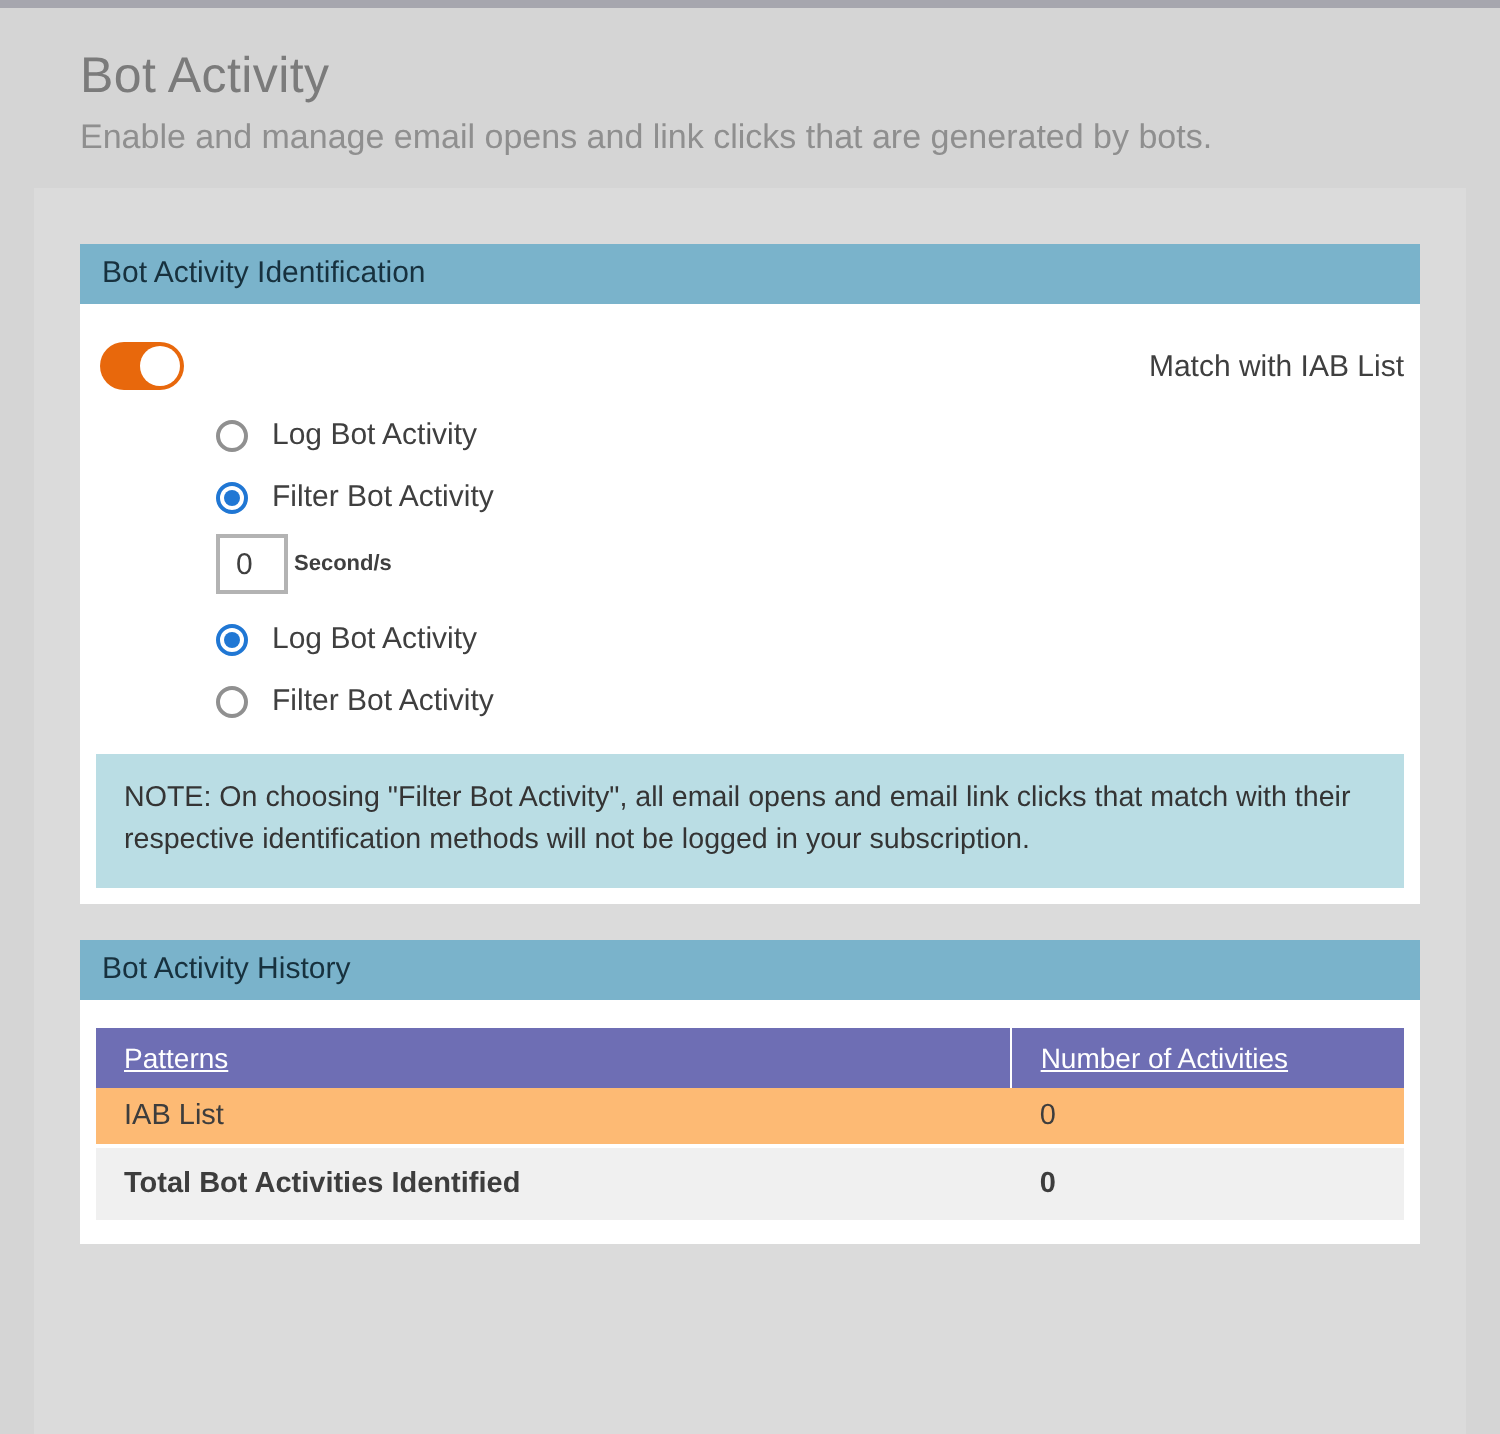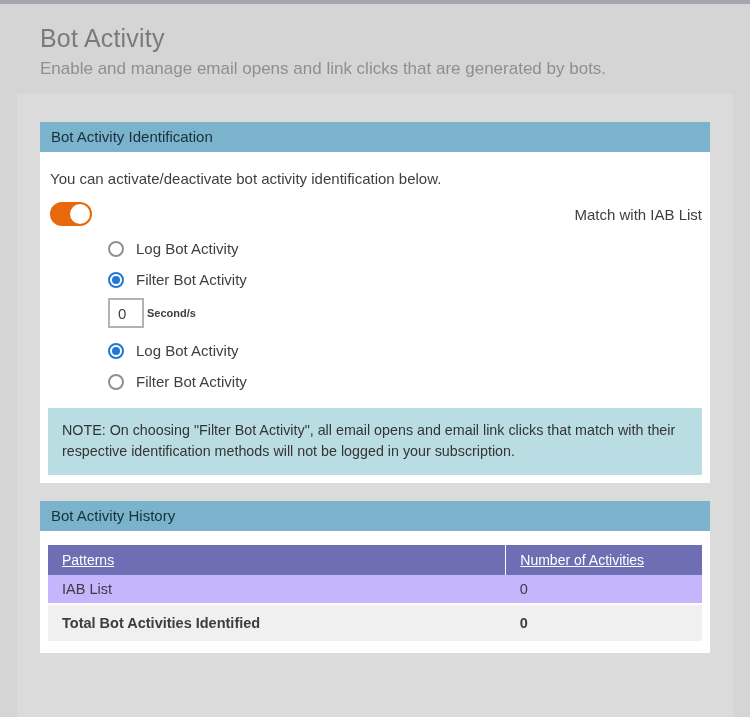--- a/index.html
+++ b/index.html
@@ -76,41 +76,40 @@
   table.history-table { width:100%; border-collapse:collapse; }
   .history-table th {
     background:#6e6eb4; color:#ffffff; font-weight:normal;
     font-size:14px; text-align:left; height:30px; padding:0 0 0 14px;text-decoration:underline;
   }
   .history-table th + th { border-left:1px solid #ffffff; width:30%; }
   .history-table td {
     font-size:14.5px; color:#3d3d3d; height:29px; padding:0 0 0 14px;
     border-bottom:2px solid #ffffff;
   }
-  .history-table tr.row-odd td { background:#c4b5fd; }
+  .history-table tr.row-odd td { background:#fdba74; }
   .history-table tr.row-even td { background:#e4e4e4; }
   .history-table tr.row-total td { background:#f0f0f0; font-weight:bold; height:38px; }
 </style>
 </head>
 <body>
 
 <div class="topbar"></div>
 
 <div class="page-header">
   <div class="page-title">Bot Activity</div>
   <div class="page-subtitle">Enable and manage email opens and link clicks that are generated by bots.</div>
 </div>
 
 <div class="content-card">
 
   <div class="panel">
     <div class="panel-header">Bot Activity Identification</div>
     <div class="panel-body ident-body">
 
-      <div class="intro-text">You can activate/deactivate bot activity identification below.</div>
 
       <div class="toggle-row">
         <div class="toggle checked"></div>
         <div class="toggle-label">Match with IAB List</div>
       </div>
 
       <div class="radio-row">
         <div class="radio"></div>
         <div class="radio-label">Log Bot Activity</div>
       </div>

